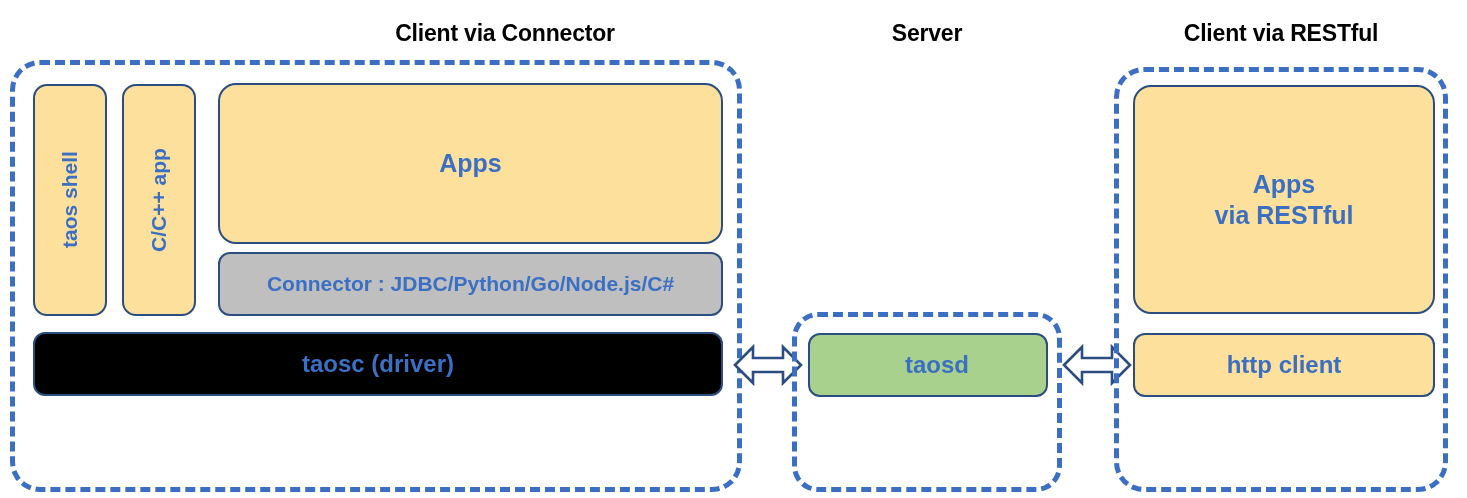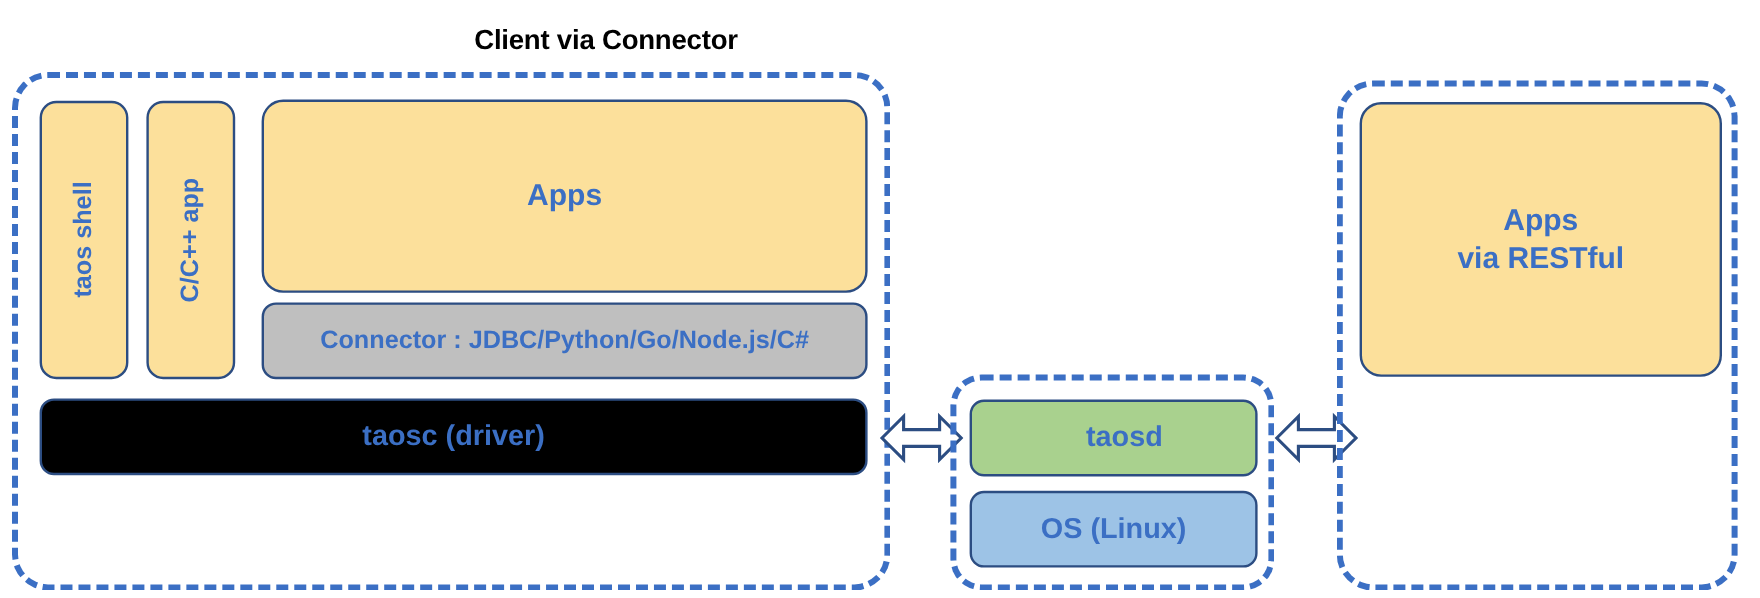--- a/index.html
+++ b/index.html
@@ -67,21 +67,23 @@
   
   .arrow{position:absolute;}
 </style>
 </head>
 <body>
 
 <div class="stage">
 
   <div class="section-title" style="left:170px;top:8px;width:670px;">Client via Connector</div>
 
+  <div class="section-title" style="left:792px;top:8px;width:270px;">Server</div>
 
+  <div class="section-title" style="left:1114px;top:8px;width:334px;">Client via RESTful</div>
 
   <div class="group" style="left:10px;top:48px;width:732px;height:432px;"></div>
 
   <div class="box yellow vert mid-label" style="left:33px;top:72px;width:74px;height:232px;">taos shell</div>
 
   <div class="box yellow vert mid-label" style="left:122px;top:72px;width:74px;height:232px;">C/C++ app</div>
 
   <div class="box yellow big-label" style="left:218px;top:71px;width:505px;height:161px;border-radius:18px;">Apps</div>
 
   <div class="box grey mid-label" style="left:218px;top:240px;width:505px;height:64px;">Connector : JDBC/Python/Go/Node.js/C#</div>
@@ -92,28 +94,28 @@
   <div class="arrow" style="left:733px;top:330px;width:70px;height:46px;">
     <svg width="70" height="46" viewBox="0 0 70 46">
       <polygon points="2,23 20,5 20,16 50,16 50,5 68,23 50,41 50,30 20,30 20,41" fill="#FFFFFF" stroke="#2C4D82" stroke-width="2.6" stroke-linejoin="miter"></polygon>
     </svg>
   </div>
 
   <div class="group" style="left:792px;top:300px;width:270px;height:180px;border-radius:26px;"></div>
 
   <div class="box green xl-label" style="left:808px;top:321px;width:240px;height:64px;">taosd</div>
 
-  <div class="box blue xl-label" style="left:808px;top:397px;width:240px;height:64px;">OS (Linux)</div>
 
   <div class="arrow" style="left:1062px;top:330px;width:70px;height:46px;">
     <svg width="70" height="46" viewBox="0 0 70 46">
       <polygon points="2,23 20,5 20,16 50,16 50,5 68,23 50,41 50,30 20,30 20,41" fill="#FFFFFF" stroke="#2C4D82" stroke-width="2.6" stroke-linejoin="miter"></polygon>
     </svg>
   </div>
 
   <div class="group" style="left:1114px;top:55px;width:334px;height:425px;"></div>
 
   <div class="box yellow big-label" style="left:1133px;top:73px;width:302px;height:229px;border-radius:18px;">Apps
 via RESTful</div>
 
+  <div class="box yellow xl-label" style="left:1133px;top:321px;width:302px;height:64px;">http client</div>
 
 
 </div>
 
 </body></html>

